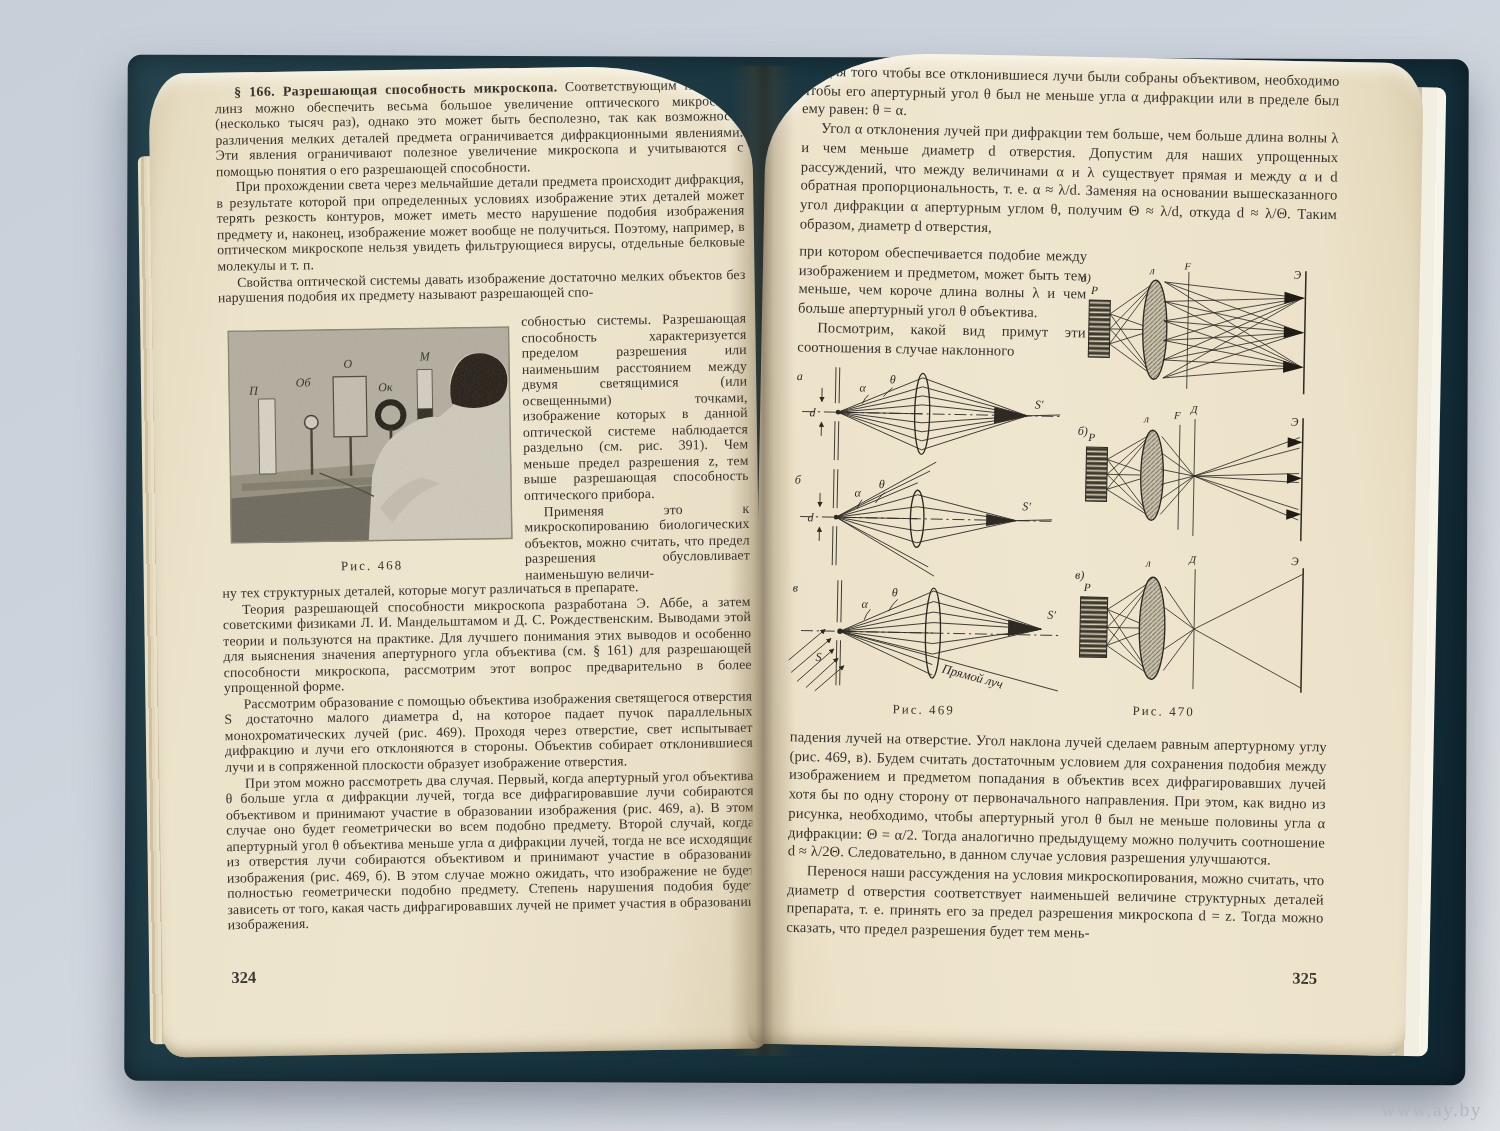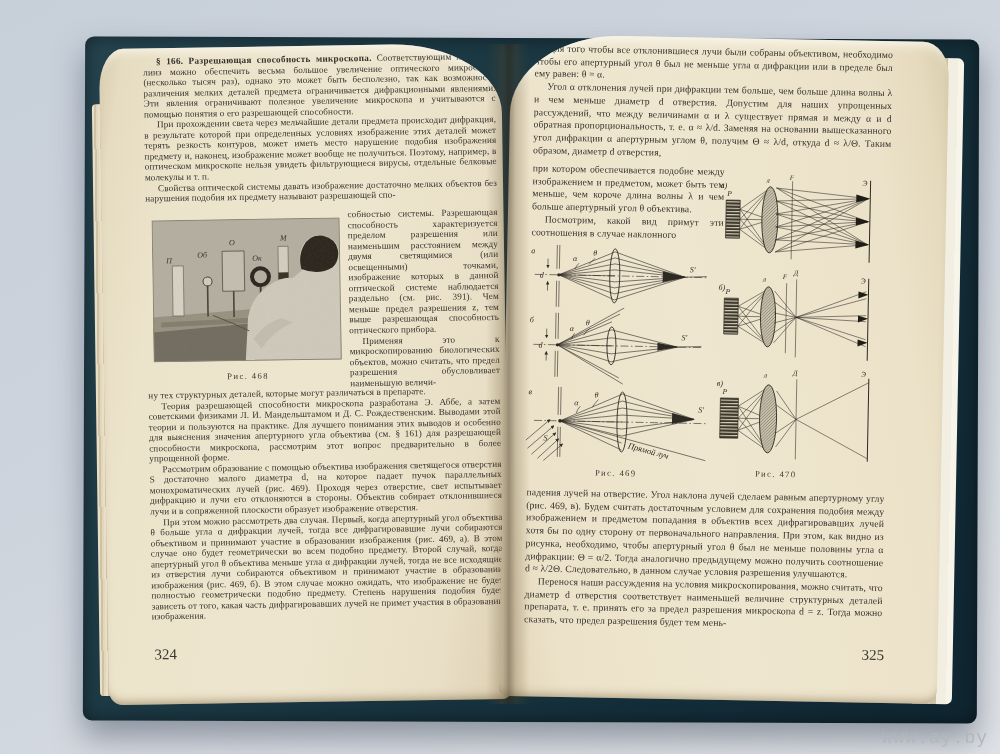--- a/index.html
+++ b/index.html
@@ -28,26 +28,26 @@
     box-shadow:inset 0 -8px 10px -6px rgba(110,88,50,.5), inset 0 12px 12px -9px rgba(255,255,250,.8);}
   .gutter{position:absolute;left:486px;top:44px;width:44px;height:660px;
     background:linear-gradient(90deg,rgba(90,70,38,0) 0%,rgba(95,75,42,.28) 38%,rgba(58,44,24,.46) 52%,rgba(95,75,42,.25) 68%,rgba(90,70,38,0) 100%);}
   
   .tx{position:absolute;text-align:justify;}
   .tx-l{font-size:9.2px;line-height:10.55px;letter-spacing:.1px;}
   .tx-r{font-size:9.7px;line-height:12.7px;letter-spacing:.1px;}
   .para{margin:0;text-indent:13px;}
   .para.noind{text-indent:0;}
   .head-b{font-weight:bold;letter-spacing:.3px;}
-  .pageno{position:absolute;font-size:15px;color:#3a372f;}
+  .pageno{position:absolute;font-size:11px;color:#3a372f;font-weight:bold;}
   .cap{position:absolute;font-size:8.6px;letter-spacing:1.4px;color:#3a372f;}
   .photo-fig{position:absolute;}
   figure{margin:0;}
-  .wm{position:absolute;right:12px;bottom:6px;font-family:Liberation Mono, monospace;
-    font-size:18px;color:#b2b7be;letter-spacing:1px;}
+  .wm{position:absolute;right:12px;bottom:6px;font-family:Liberation Serif, serif;
+    font-size:13px;color:#b2b7be;letter-spacing:1px;}
   svg text{font-family:"Liberation Serif",serif;fill:#2d2a24;}
   .diag{position:absolute;}
 </style>
 </head>
 <body>
 
 <div id="scene">
 
   <div class="cover"></div>
   <div class="stack-left"></div>

